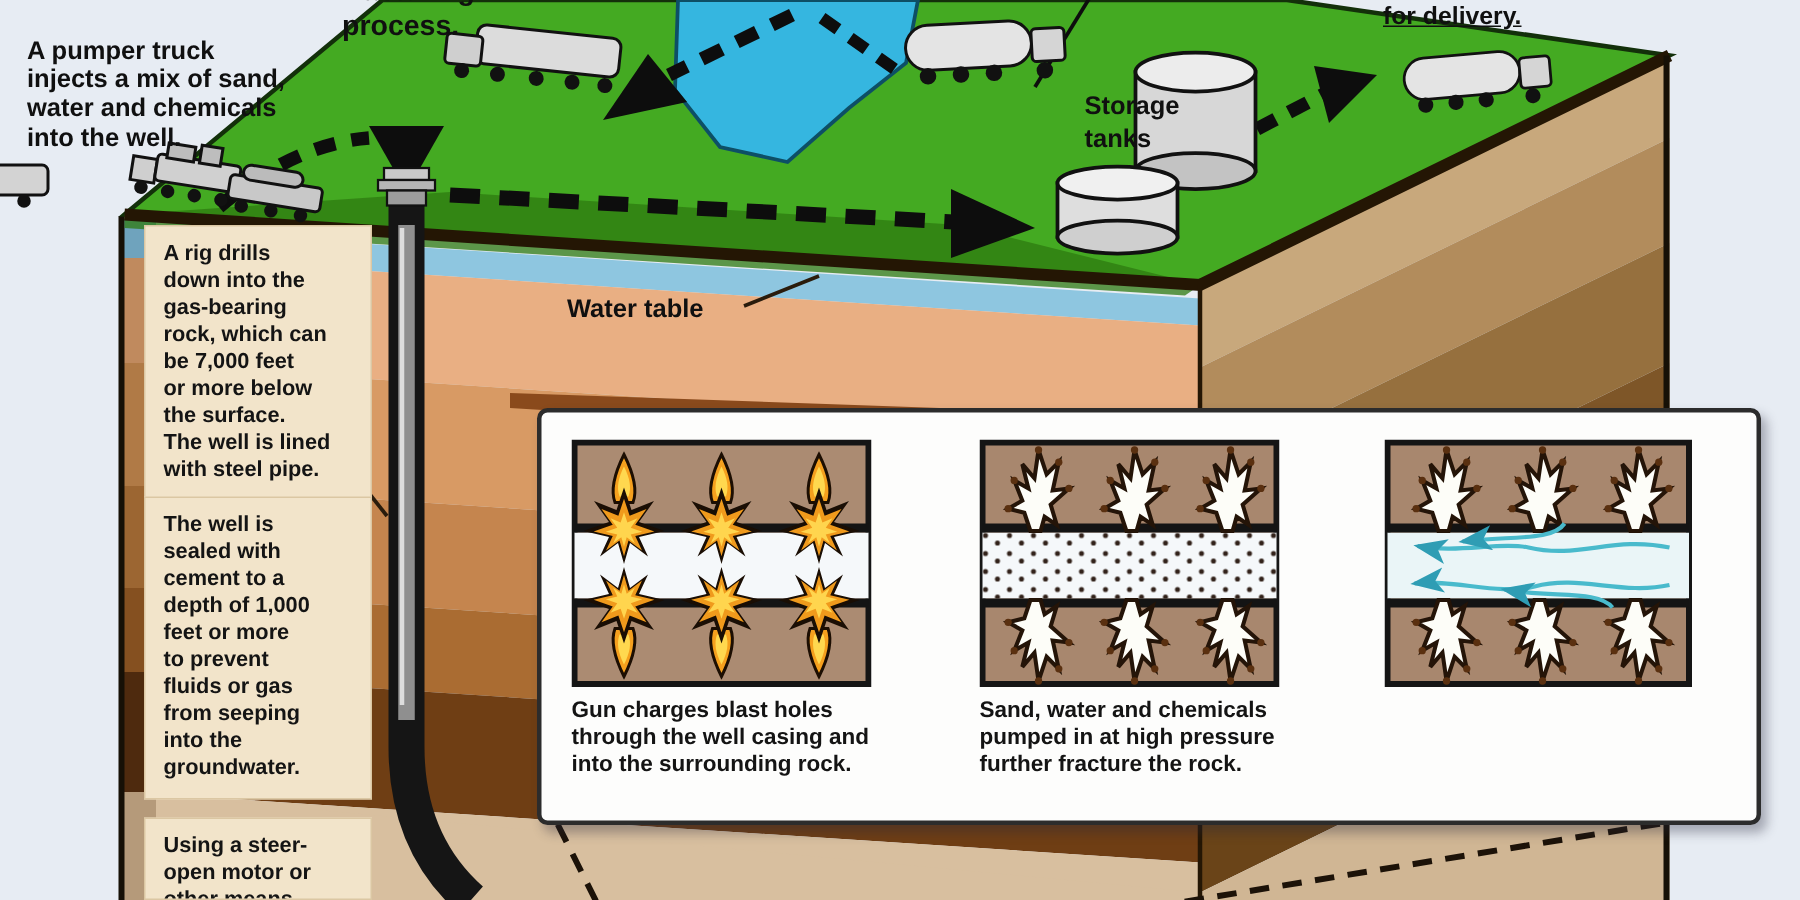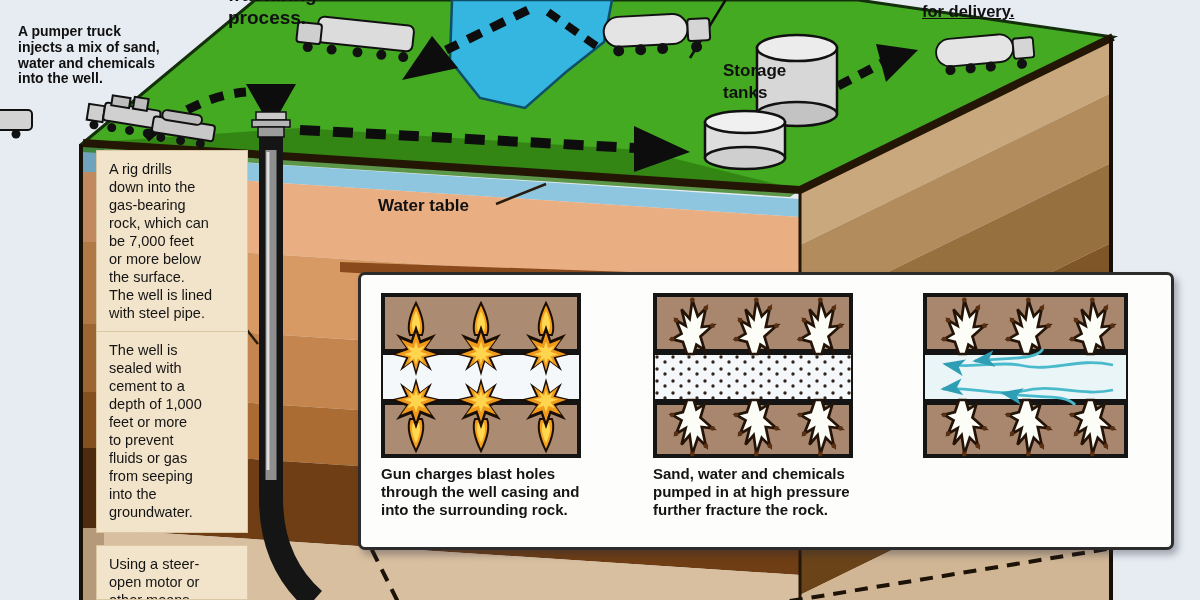--- a/index.html
+++ b/index.html
@@ -6,21 +6,21 @@
   body{
     position:relative;width:1200px;height:600px;overflow:hidden;
     background:#e7ecf3;font-family:"Liberation Sans",sans-serif;
   }
   .note{
     position:absolute;font-weight:bold;color:#101010;
     white-space:pre-line;line-height:1.13;
   }
   .box-note{
     position:absolute;background:#f2e4ca;border:1px solid #dbc7a3;
-    padding:10px 6px 10px 12px;font-weight:normal;font-size:14.5px;
+    padding:10px 6px 10px 12px;font-weight:bold;font-size:14.5px;
     line-height:1.24;color:#141414;white-space:pre-line;box-sizing:border-box;
   }
   .scene-svg{position:absolute;left:0;top:0;z-index:1;}
   .overlay{z-index:3;}
   .panel{
     position:absolute;left:358px;top:272px;width:810px;height:272px;
     background:#fdfdfc;border:3px solid #2c2c2c;border-radius:7px;
     box-shadow:4px 5px 7px rgba(40,40,60,.35);z-index:4;
   }
   .fig{position:absolute;top:18px;}
@@ -181,21 +181,21 @@
     <ellipse cx="745" cy="158" rx="40" ry="11" fill="#cfcfcf"></ellipse>
     <ellipse cx="745" cy="122" rx="40" ry="11" fill="#f0f0f0"></ellipse>
   </g>
 
   <g stroke="#1c1208" stroke-width="4" stroke-dasharray="13 9">
     <line x1="362" y1="530" x2="398" y2="602"></line>
     <line x1="1150" y1="542" x2="772" y2="604"></line>
   </g>
 </svg>
 
-<div class="note overlay" style="left:18px;top:24px;font-size:14px;">A pumper truck
+<div class="note overlay" style="left:18px;top:24px;font-size:17px;">A pumper truck
 injects a mix of sand,
 water and chemicals
 into the well.</div>
 
 <div class="note overlay" style="left:228px;top:-16px;font-size:19px;line-height:1.2;">fracturing
 process.</div>
 
 <div class="note overlay" style="left:922px;top:2px;font-size:16.5px;text-decoration:underline;">for delivery.</div>
 
 <div class="note overlay" style="left:677px;top:60px;font-size:17px;line-height:1.3;margin-left:46px;">Storage

